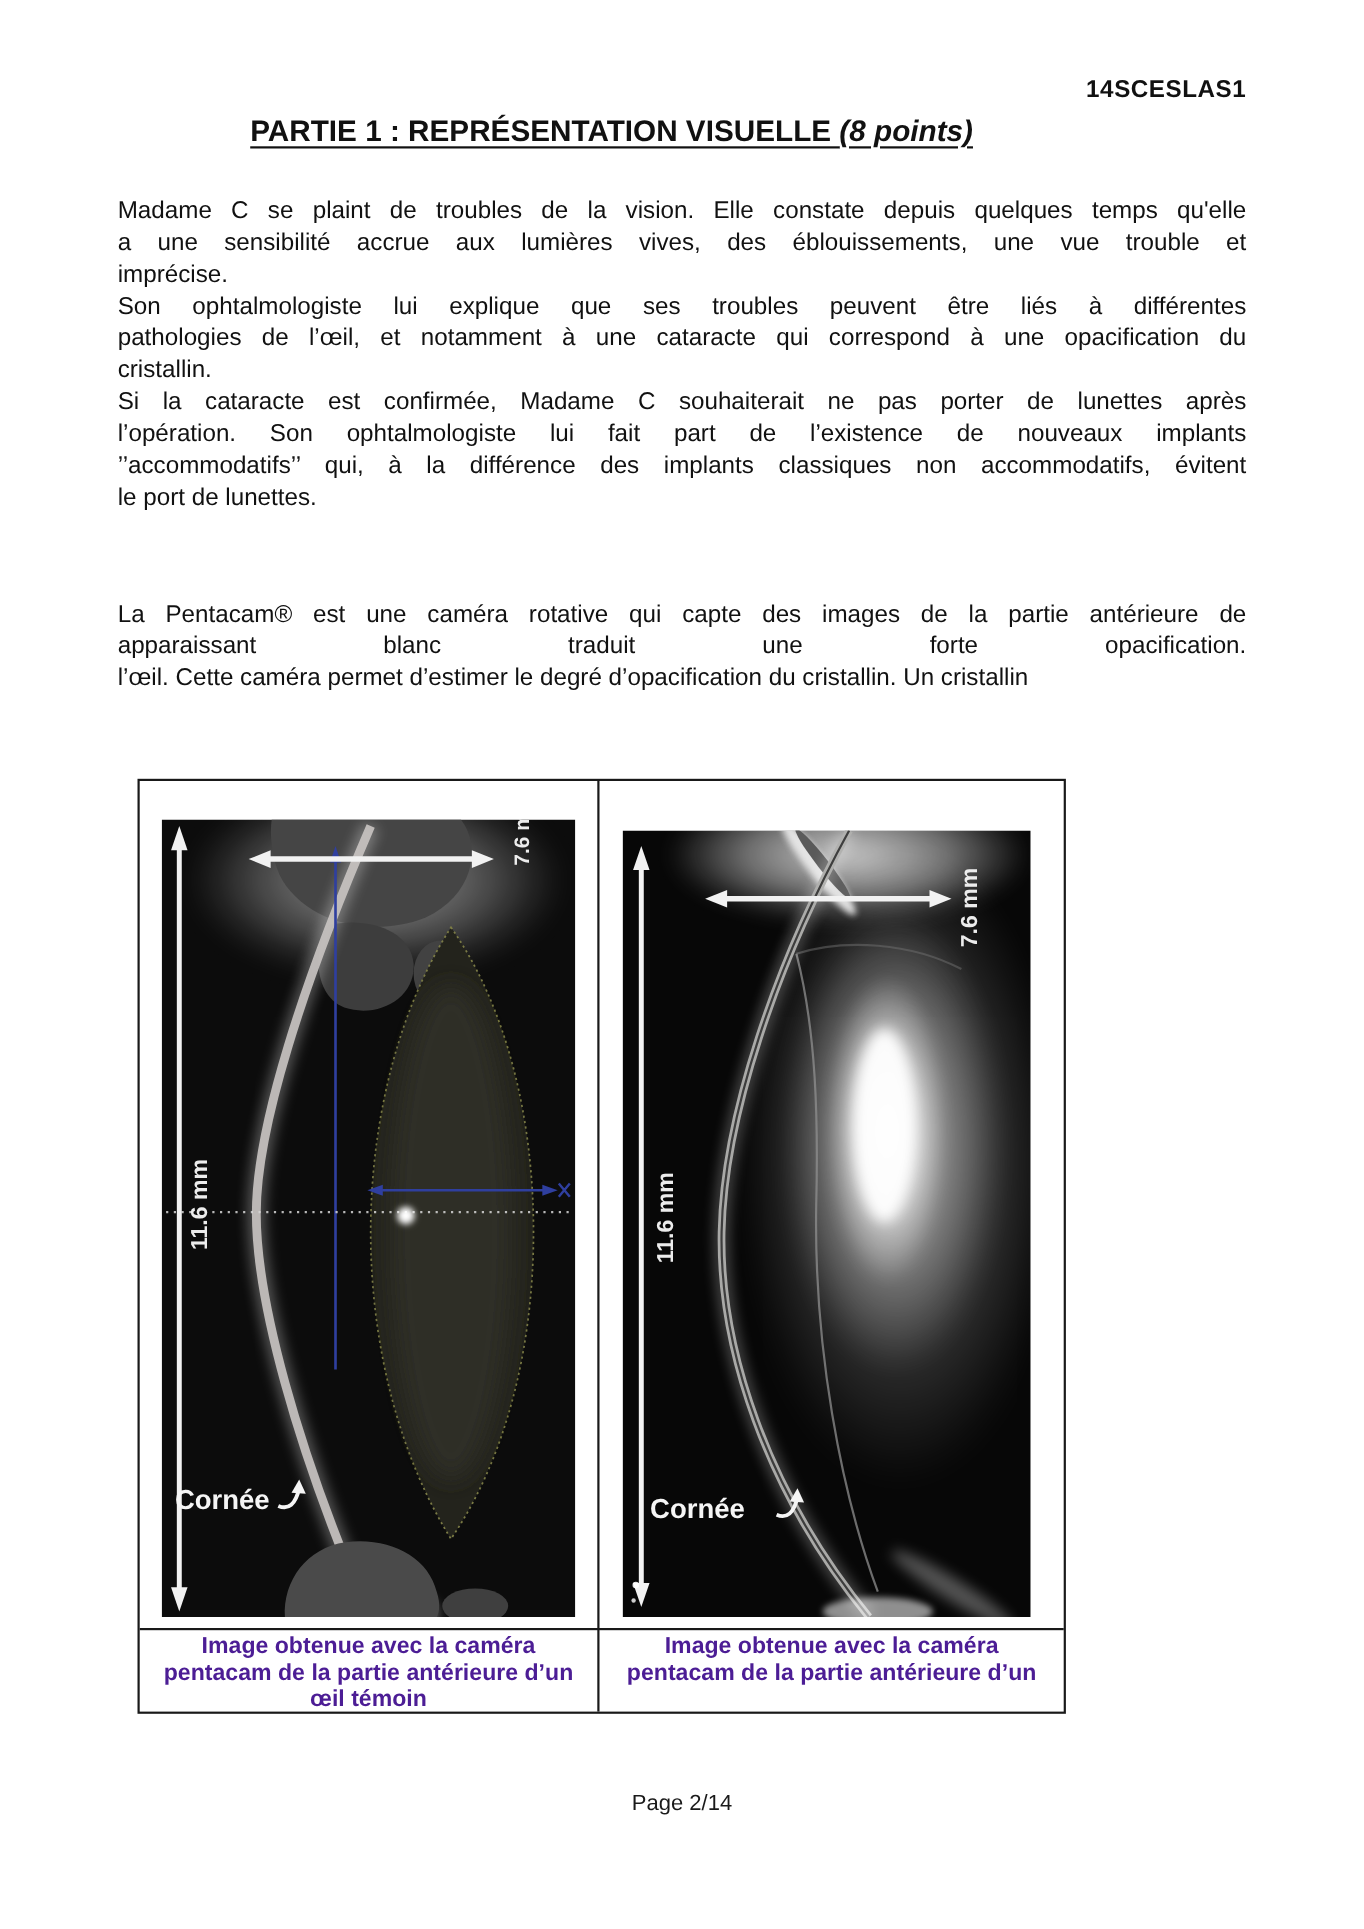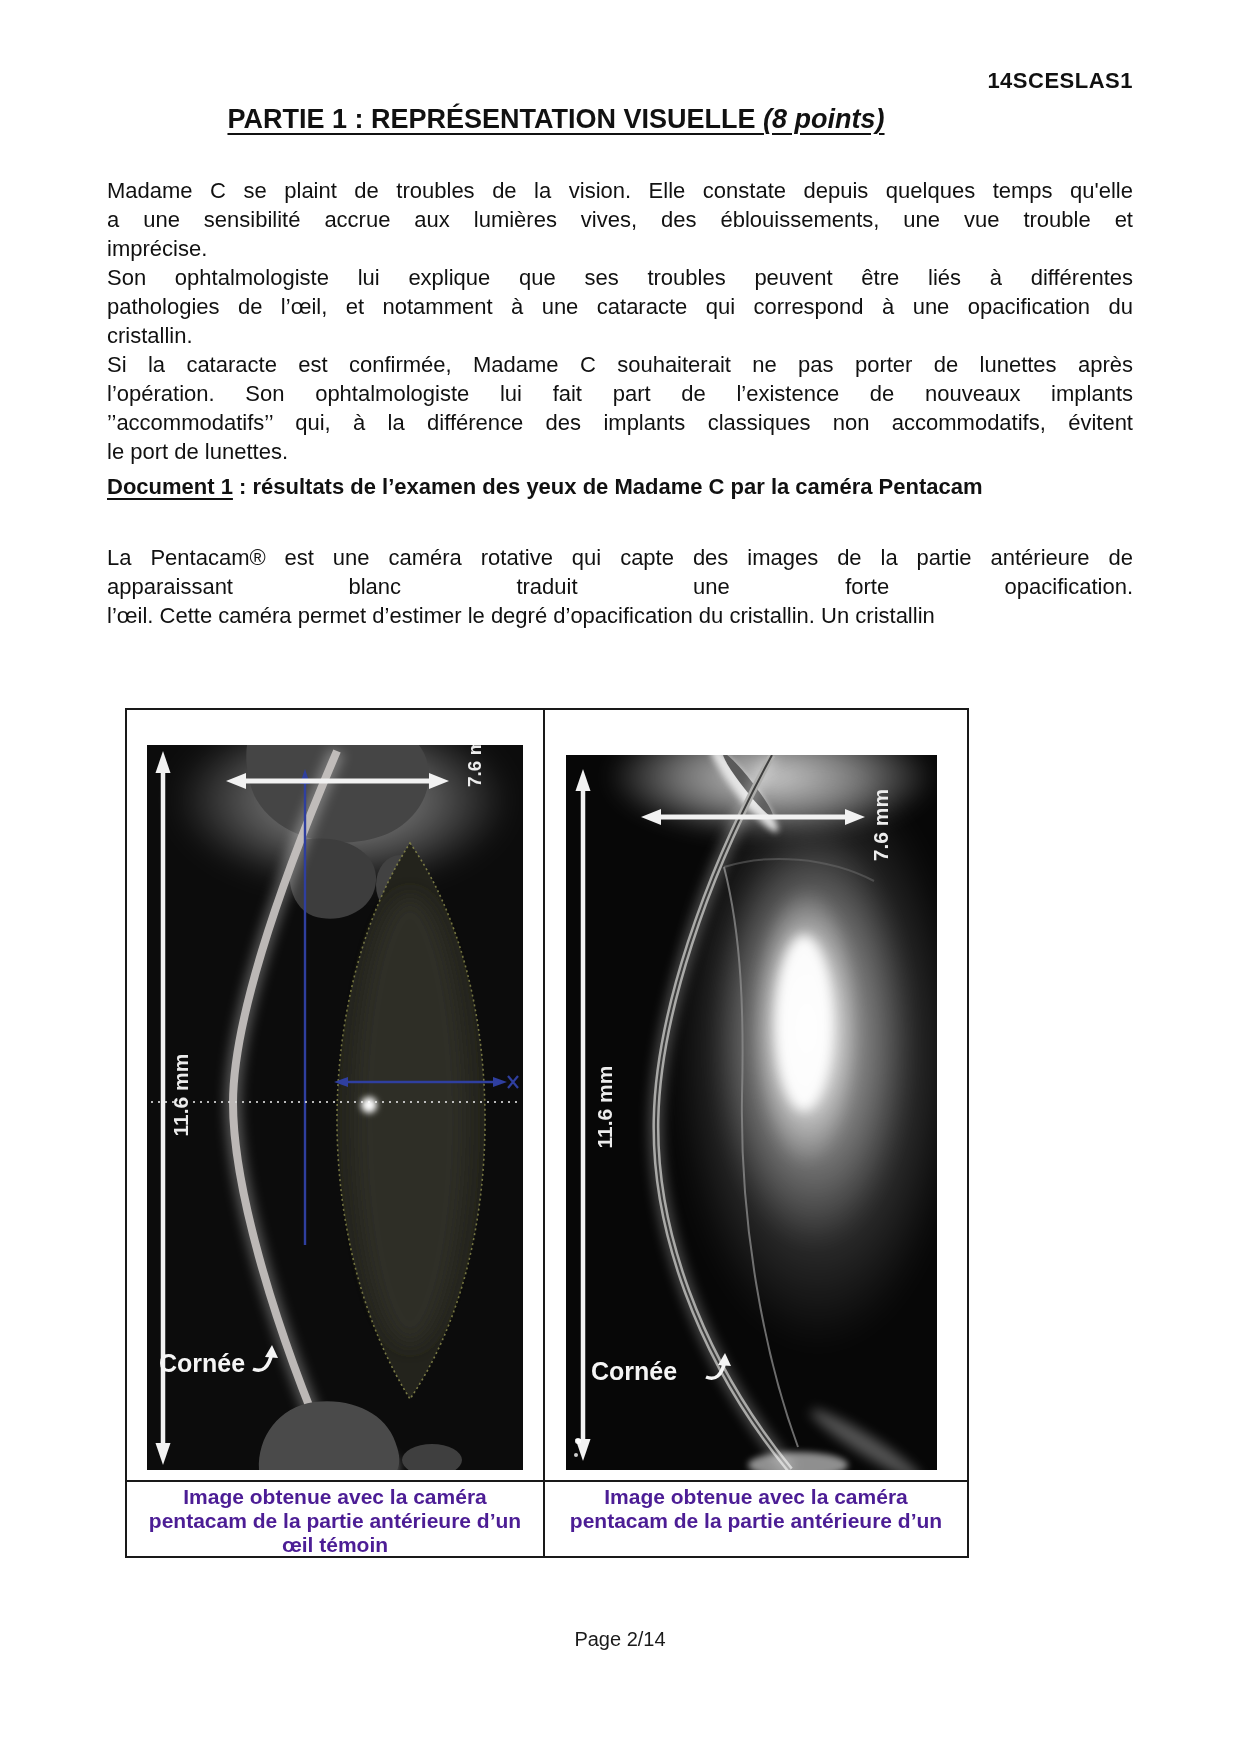--- a/index.html
+++ b/index.html
@@ -75,21 +75,20 @@
       </div>
     <div class="para">
 
     <div class="bodyline">Si la cataracte est confirmée, Madame C souhaiterait ne pas porter de lunettes après</div>
         <div class="bodyline">l’opération. Son ophtalmologiste lui fait part de l’existence de nouveaux implants</div>
         <div class="bodyline">’’accommodatifs’’ qui, à la différence des implants classiques non accommodatifs, évitent</div>
         <div class="bodyline">le port de lunettes.</div>
       </div>
   </div>
 
-  <div class="doc1-heading"><span class="dlabel">Document 1</span><span> : résultats de l’examen des yeux de Madame C par la caméra Pentacam</span></div>
 
   <div class="textblock pentacam-desc">
     <div class="para">
 
     <div class="bodyline">La Pentacam® est une caméra rotative qui capte des images de la partie antérieure de</div>
         <div class="bodyline">apparaissant blanc traduit une forte opacification.</div>
         <div class="bodyline">l’œil. Cette caméra permet d’estimer le degré d’opacification du cristallin. Un cristallin</div>
       </div>
   </div>
 

